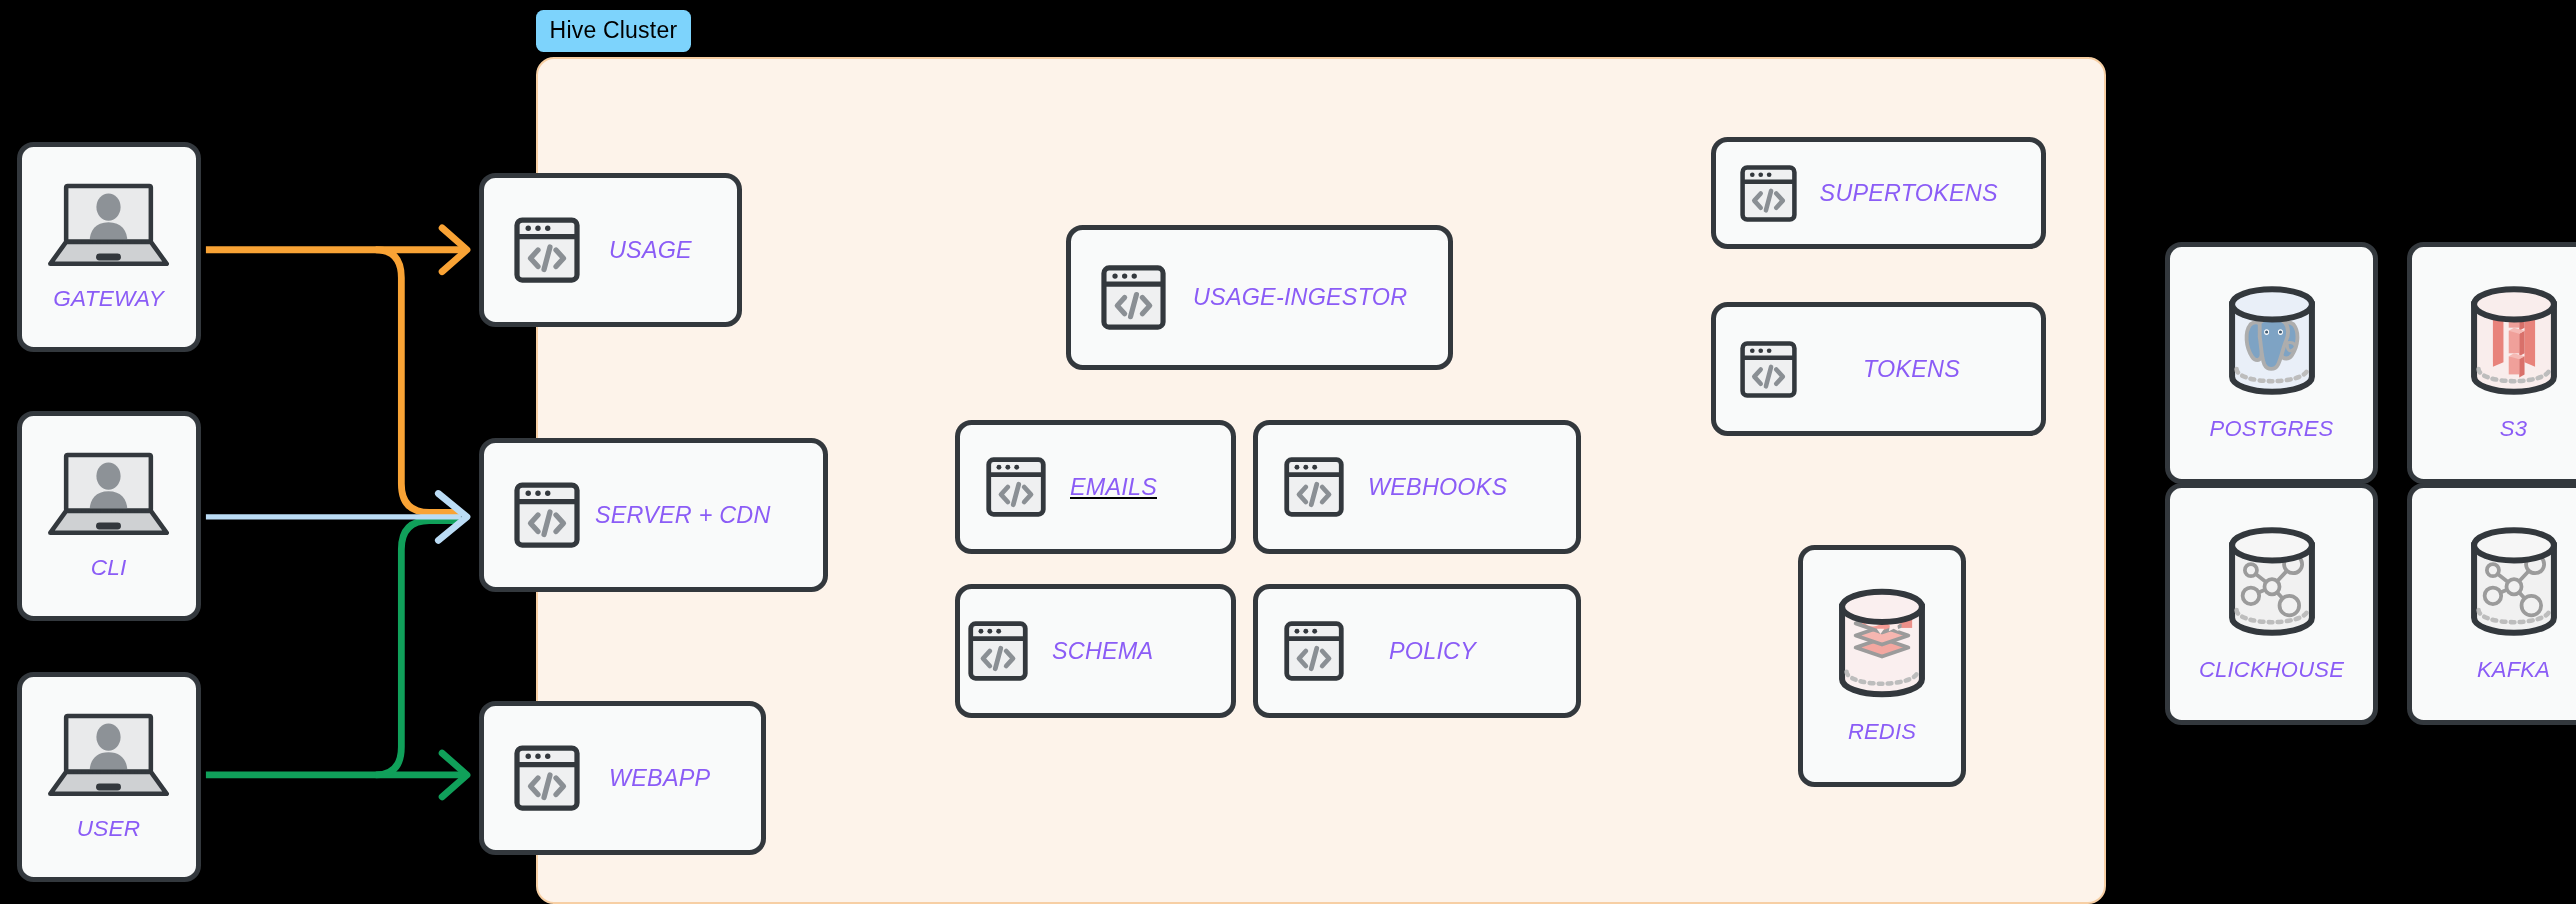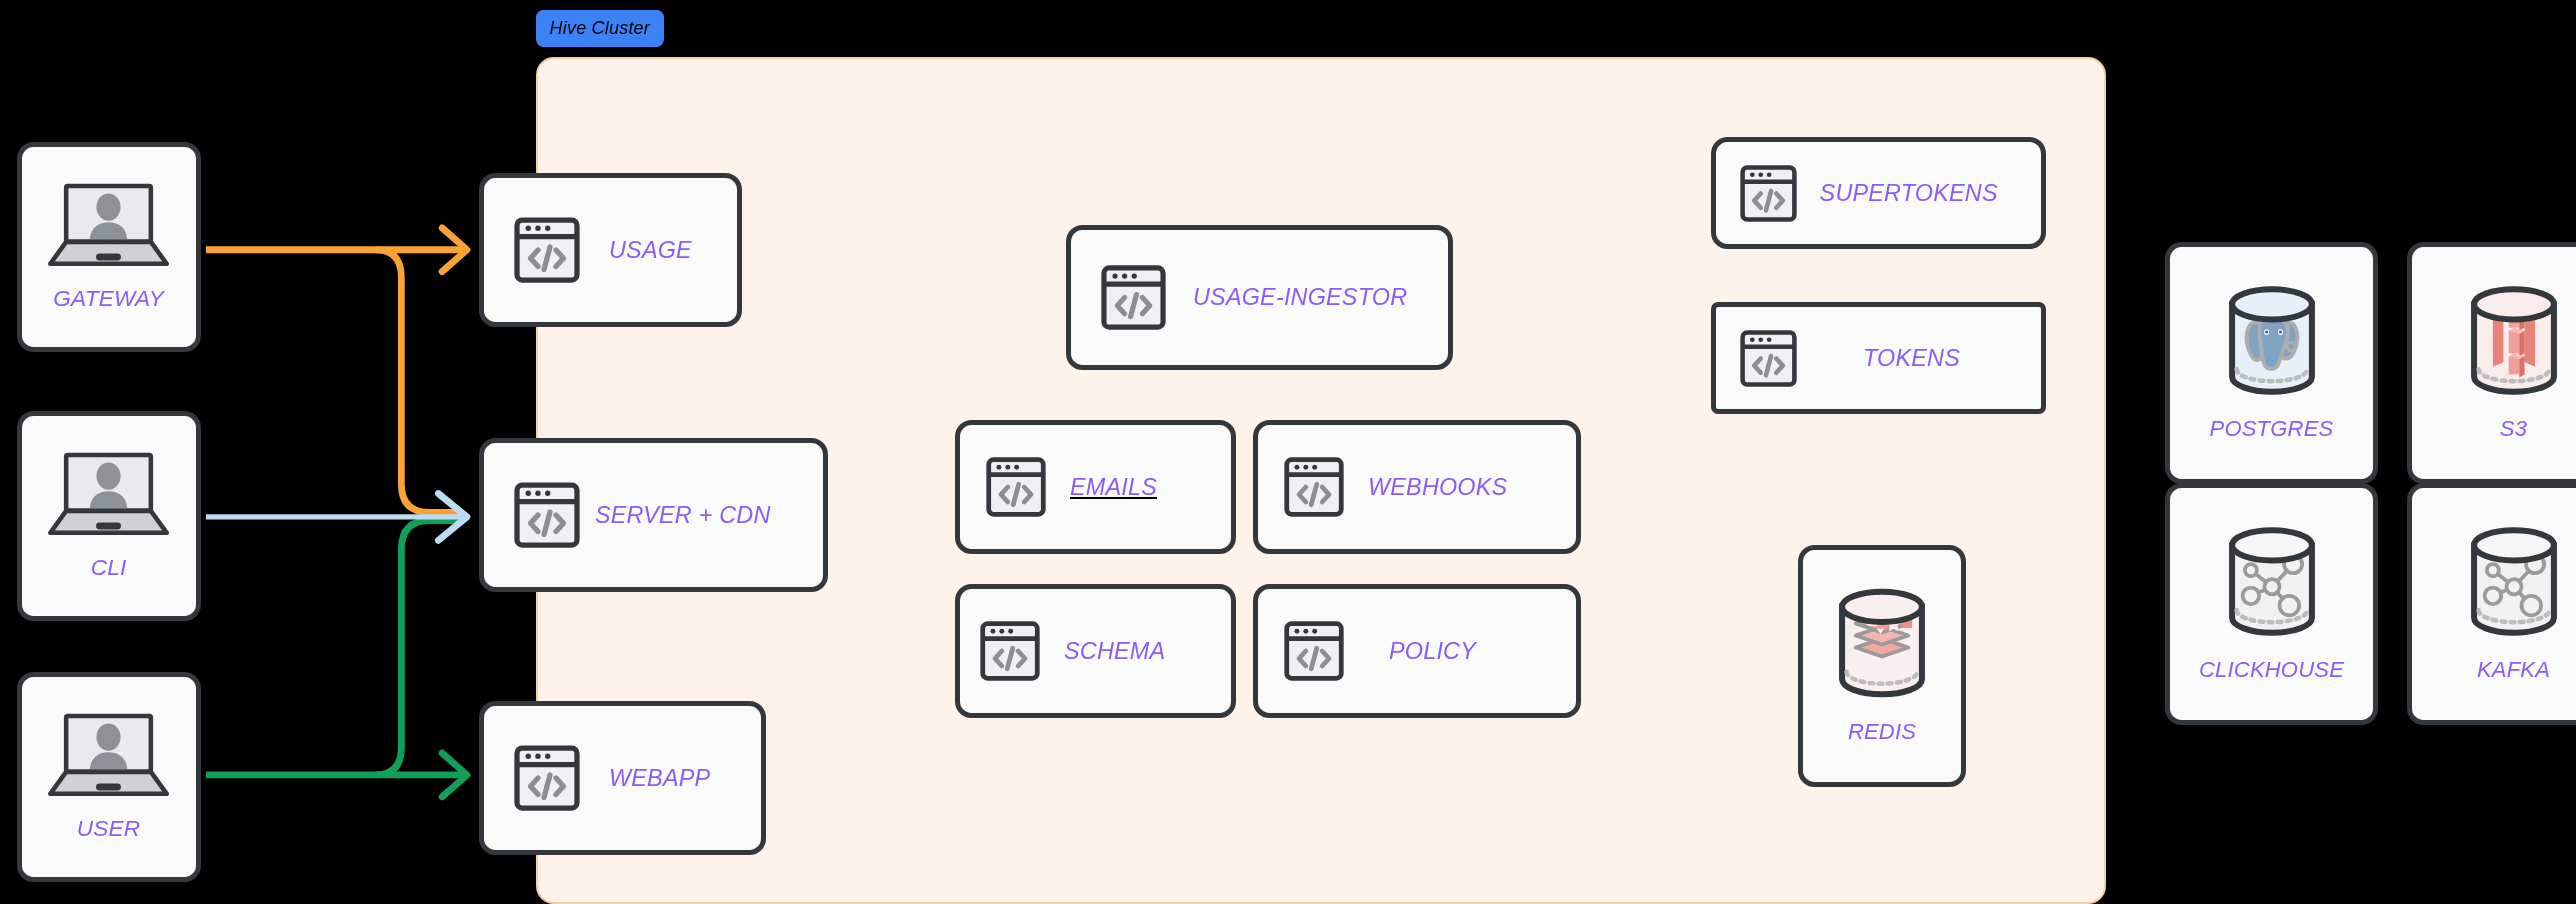--- a/index.html
+++ b/index.html
@@ -26,29 +26,28 @@
     height: 847px;
     background: #FDF3EA;
     border: 2.3px solid #F7CFA4;
     border-radius: 18px;
     box-sizing: border-box;
   }
   #cluster-label {
     position: absolute;
     left: 536px;
     top: 9.8px;
-    background: #3b82f6;
+    background: #7dd3fc;
     color: #000000;
-    font-size: 18px;
+    font-size: 23px;
     line-height: 1;
     padding: 9px 13.6px 10.6px 13.6px;
     border-radius: 7.5px;
     white-space: nowrap;
     letter-spacing: 0.2px;
-    font-style: italic;
   }
 
   
   .node {
     position: absolute;
     background: #F9FAFA;
     border: 5.3px solid #33383D;
     border-radius: 16.6px;
     box-sizing: border-box;
     display: flex;
@@ -275,21 +274,21 @@
         </g>
       <g fill="none" stroke="#8A8F94" stroke-width="7" stroke-linecap="round" stroke-linejoin="round">
         <path d="M 32 44 L 22 55 L 32 66"></path>
         <path d="M 56 44 L 66 55 L 56 66"></path>
         <path d="M 48 40 L 40 70"></path>
       </g>
     </svg>
     <span class="node-label">WEBHOOKS</span>
   </div>
 
-  <div class="node service" style="left:955px; top:584px; width:281px; height:134px; padding-left:20px; gap:24px;">
+  <div class="node service" style="left:955px; top:584px; width:281px; height:134px; padding-left:8px; gap:24px;">
     <svg class="icon-window" width="60" height="60" viewBox="0 0 88 88" xmlns="http://www.w3.org/2000/svg">
       <rect x="4" y="4" width="80" height="80" rx="7" fill="#EFF0F1" stroke="#33383D" stroke-width="7"></rect>
       <path d="M 4 26 L 84 26" stroke="#33383D" stroke-width="7"></path>
       <g fill="#33383D">
           <circle cx="19" cy="15" r="3.6"></circle>
           <circle cx="32" cy="15" r="3.6"></circle>
           <circle cx="45" cy="15" r="3.6"></circle>
         </g>
       <g fill="none" stroke="#8A8F94" stroke-width="7" stroke-linecap="round" stroke-linejoin="round">
         <path d="M 32 44 L 22 55 L 32 66"></path>
@@ -329,21 +328,21 @@
         </g>
       <g fill="none" stroke="#8A8F94" stroke-width="7" stroke-linecap="round" stroke-linejoin="round">
         <path d="M 32 44 L 22 55 L 32 66"></path>
         <path d="M 56 44 L 66 55 L 56 66"></path>
         <path d="M 48 40 L 40 70"></path>
       </g>
     </svg>
     <span class="node-label">SUPERTOKENS</span>
   </div>
 
-  <div class="node service" style="left:1711px; top:302px; width:335px; height:112px; padding-left:24px; gap:66px;border-radius:7px;">
+  <div class="node service" style="left:1711px; top:302px; width:335px; height:134px; padding-left:24px; gap:66px;">
     <svg class="icon-window" width="57" height="57" viewBox="0 0 88 88" xmlns="http://www.w3.org/2000/svg">
       <rect x="4" y="4" width="80" height="80" rx="7" fill="#EFF0F1" stroke="#33383D" stroke-width="7"></rect>
       <path d="M 4 26 L 84 26" stroke="#33383D" stroke-width="7"></path>
       <g fill="#33383D">
           <circle cx="19" cy="15" r="3.6"></circle>
           <circle cx="32" cy="15" r="3.6"></circle>
           <circle cx="45" cy="15" r="3.6"></circle>
         </g>
       <g fill="none" stroke="#8A8F94" stroke-width="7" stroke-linecap="round" stroke-linejoin="round">
         <path d="M 32 44 L 22 55 L 32 66"></path>

